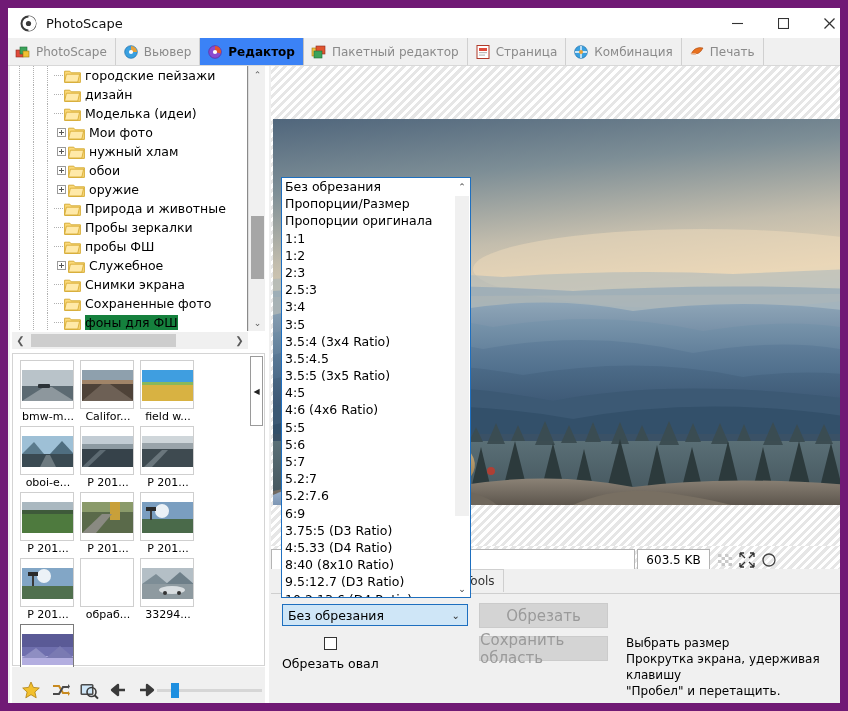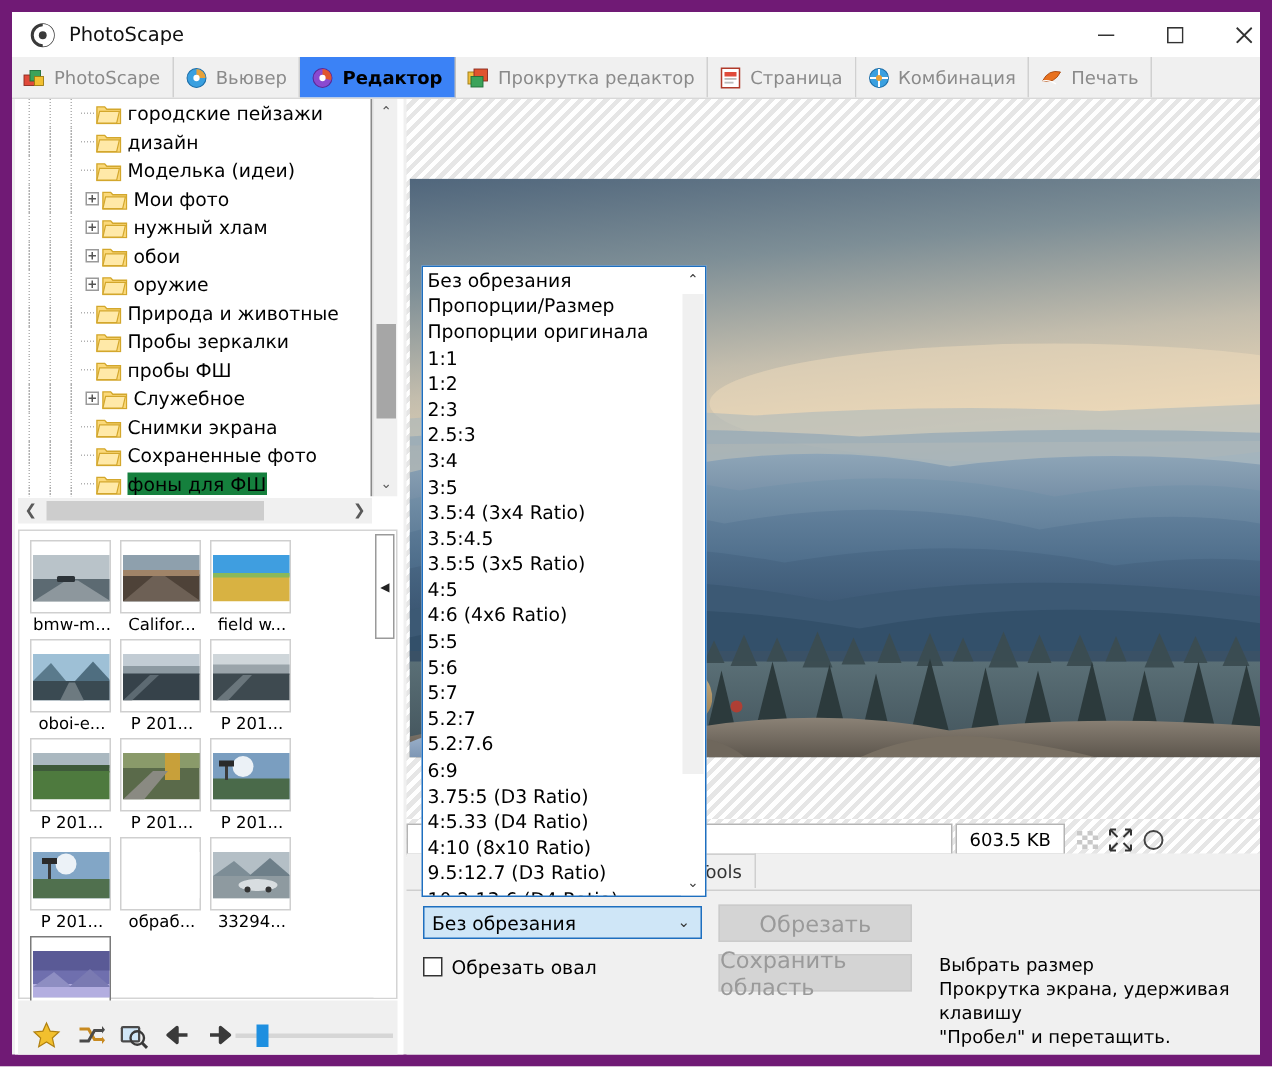--- a/index.html
+++ b/index.html
@@ -229,21 +229,21 @@
     background:#f0f0f0; border-top:1px solid #cfcfcf;
   }
   .combo {
     position:absolute; left:11px; top:10px; width:186px; height:22px;
     border:1px solid #1e6fbf; background:#cfe6f7;
     display:flex; align-items:center; font-size:12.5px; color:#000;
   }
   .combo .lab { margin-left:5px; }
   .combo .chev { margin-left:auto; margin-right:7px; font-size:10px; color:#333; }
   .chkrow {
-    position:absolute; left:11px; top:43px; display:flex; align-items:center; gap:6px;
+    position:absolute; left:11px; top:43px; display:flex; align-items:center; gap:6px;flex-direction:column;
   }
   .chkbox { width:13px; height:13px; border:1px solid #333; background:#fff; }
   .chklab { font-size:12.5px; }
   .btn {
     position:absolute; width:129px; height:25px;
     background:#d4d4d4; border:1px solid #cbcbcb;
     display:flex; align-items:center; justify-content:center;
     font-size:15px; color:#9a9a9a;
   }
   .btn.crop { left:208px; top:9px; }
@@ -344,21 +344,21 @@
       <span>Редактор</span>
     </div>
     <div class="tab">
       <span class="ticon">
         <svg width="16" height="16" viewBox="0 0 16 16">
           <rect x="1" y="4" width="9" height="8" fill="#f0c040" stroke="#9c7a10" stroke-width=".6"></rect>
           <rect x="5" y="2" width="9" height="8" fill="#e0552f" stroke="#8a2a20" stroke-width=".6"></rect>
           <rect x="3" y="7" width="8" height="7" fill="#3ba35a" stroke="#1f6e38" stroke-width=".6"></rect>
         </svg>
       </span>
-      <span>Прокрутка редактор</span>
+      <span>Пакетный редактор</span>
     </div>
     <div class="tab">
       <span class="ticon">
         <svg width="16" height="16" viewBox="0 0 16 16">
           <rect x="2" y="1.5" width="12" height="13" fill="#fff" stroke="#b03a2a" stroke-width="1"></rect>
           <rect x="4" y="4" width="8" height="3" fill="#e04a3a"></rect>
           <rect x="4" y="8" width="8" height="1.2" fill="#bbb"></rect>
           <rect x="4" y="10.5" width="6" height="1.2" fill="#bbb"></rect>
         </svg>
       </span>
@@ -969,21 +969,21 @@
         <div class="dd-item">4:5</div>
         <div class="dd-item">4:6 (4x6 Ratio)</div>
         <div class="dd-item">5:5</div>
         <div class="dd-item">5:6</div>
         <div class="dd-item">5:7</div>
         <div class="dd-item">5.2:7</div>
         <div class="dd-item">5.2:7.6</div>
         <div class="dd-item">6:9</div>
         <div class="dd-item">3.75:5 (D3 Ratio)</div>
         <div class="dd-item">4:5.33 (D4 Ratio)</div>
-        <div class="dd-item">4:10 (8x10 Ratio)</div>
+        <div class="dd-item">8:40 (8x10 Ratio)</div>
         <div class="dd-item">9.5:12.7 (D3 Ratio)</div>
         <div class="dd-item">10.2:13.6 (D4 Ratio)</div>
       </div>
     <div class="dd-scroll">
       <div class="arrow">⌃</div>
       <div class="thumb"></div>
       <div class="arrow bot">⌄</div>
     </div>
   </div>
 

